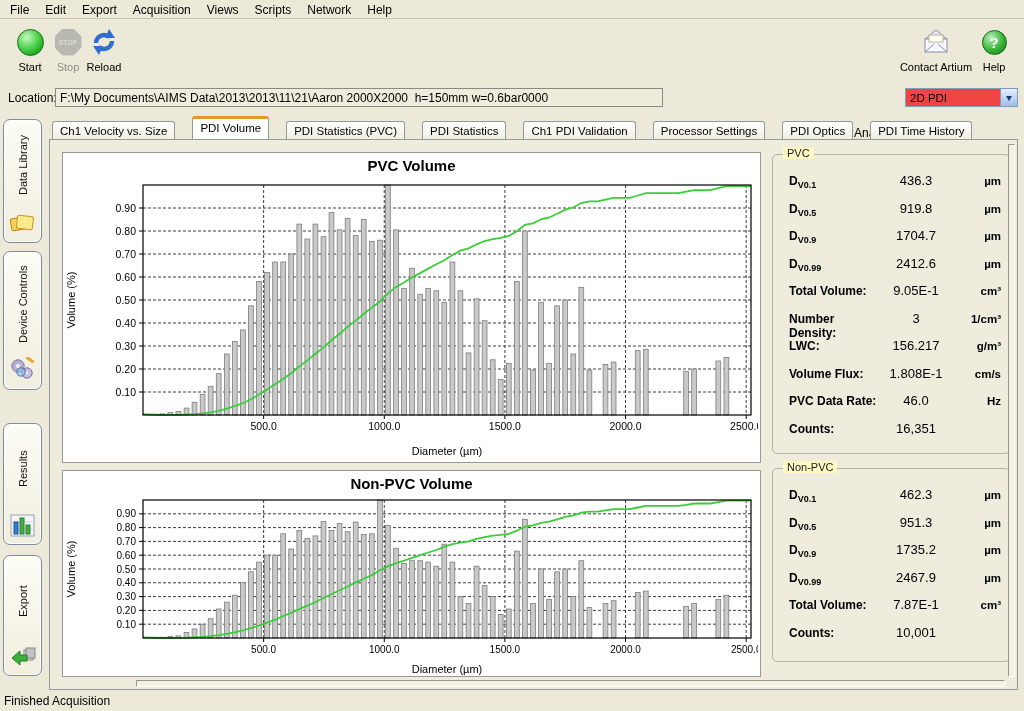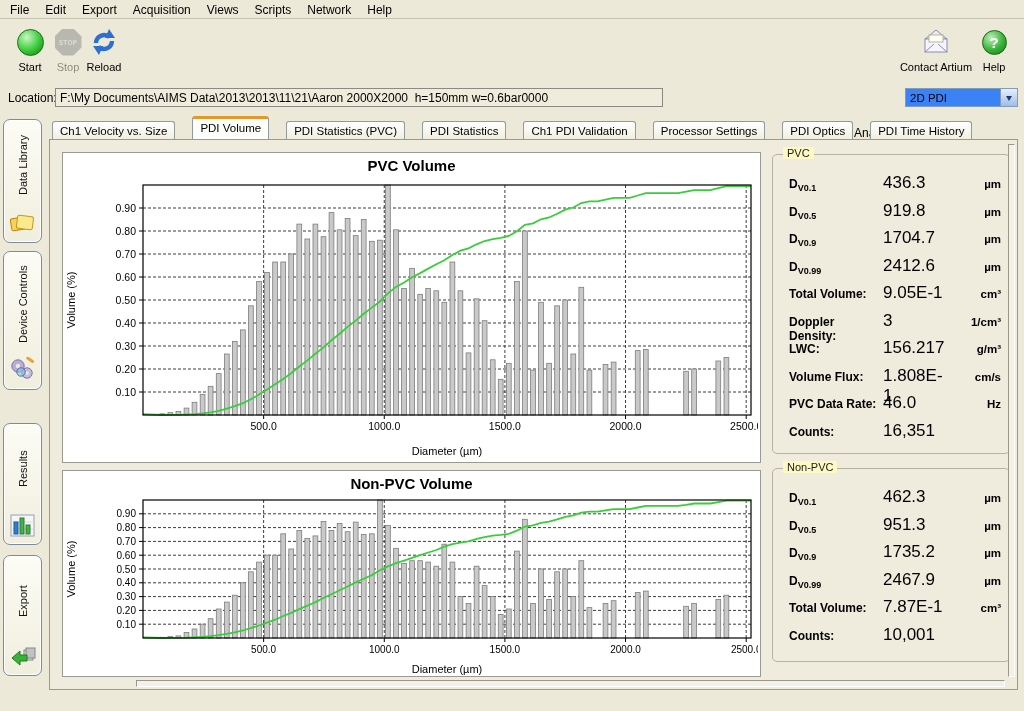--- a/index.html
+++ b/index.html
@@ -33,21 +33,21 @@
     display:flex; align-items:center; justify-content:center; }
 
   
   #locrow { position:absolute; left:0; top:84px; width:1024px; height:28px; }
   #loc-label { position:absolute; left:8px; top:7px; font-size:12px; }
   #loc-field { position:absolute; left:55px; top:4px; width:608px; height:19px;
     background:#efecdb; border:1px solid #8a8a84; font-size:12px; padding:1px 4px;
     white-space:pre; font-family:inherit; color:#000; }
   #doppler-label { position:absolute; right:122px; top:7px; font-size:12px;margin-top:35px; }
   #doppler-select { position:absolute; left:905px; top:4px; width:113px; height:19px;
-    background:#3b82f6; border:1px solid #7F9DB9; font-size:11.5px; display:flex; align-items:center; }
+    background:#ef4444; border:1px solid #7F9DB9; font-size:11.5px; display:flex; align-items:center; }
   #doppler-select .val { flex:1; padding-left:4px; }
   #doppler-select .drop { width:17px; height:17px;
     background:linear-gradient(#e7effc,#c3d6f2 50%,#a0bce6); border-left:1px solid #7F9DB9;
     display:flex; align-items:center; justify-content:center; }
   .arrow-down { width:0; height:0; border:3.5px solid transparent; border-top:5px solid #1c3a6e; margin-top:5px; }
 
   
   #sidebar { position:absolute; left:3px; top:119px; width:41px; height:565px; }
   .side-btn { position:absolute; left:0; width:39px; border:1px solid #7d8ba0; border-radius:7px;
     background:linear-gradient(180deg,#fdfcf5,#f0eedd); box-shadow:inset 0 0 0 1px #fff;
@@ -75,21 +75,21 @@
 
   .statbox { position:absolute; border:1px solid #b6b2a1; border-radius:5px; }
   .statbox .sb-title { position:absolute; top:-8px; left:10px; background:#fef9c3;
     padding:0 4px; font-size:11px; color:#222; }
   #statbox-pvc { left:722px; top:14px; width:238px; height:300px; }
   #statbox-npvc { left:722px; top:328px; width:238px; height:194px; }
   .srows { padding:18px 8px 0 16px; }
   .srow { display:grid; grid-template-columns:1fr 66px 52px; align-items:baseline; height:27.5px; }
   .slabel { font-weight:bold; font-size:12px; }
   .slabel sub { font-size:9px; font-weight:bold; }
-  .svalue { font-size:17px; text-align:left; }
+  .svalue { font-size:13px; text-align:center; }
   .sunit { font-size:11.5px; font-weight:bold; padding-left:12px;text-align:right; }
 
   .vscroll-strip { position:absolute; right:2px; top:4px; bottom:12px; width:7px;
     background:#f3f1e6; border:1px solid; border-color:#9a978a #fff #fff #9a978a; }
   .hscroll-strip { position:absolute; left:86px; right:12px; bottom:2px; height:7px;
     background:#f3f1e6; border:1px solid; border-color:#9a978a #fff #fff #9a978a; }
 
   
   #statusbar { position:absolute; left:0; bottom:0; width:1024px; height:20px; font-size:12px;
     padding:3px 0 0 4px; }
@@ -461,21 +461,21 @@
             <span class="slabel">D<sub>V0.99</sub></span>
             <span class="svalue">2412.6</span>
             <span class="sunit">µm</span>
           </div>
           <div class="srow">
             <span class="slabel">Total Volume:</span>
             <span class="svalue">9.05E-1</span>
             <span class="sunit">cm³</span>
           </div>
           <div class="srow">
-            <span class="slabel">Doppler Density:</span>
+            <span class="slabel">Number Density:</span>
             <span class="svalue">3</span>
             <span class="sunit">1/cm³</span>
           </div>
           <div class="srow">
             <span class="slabel">LWC:</span>
             <span class="svalue">156.217</span>
             <span class="sunit">g/m³</span>
           </div>
           <div class="srow">
             <span class="slabel">Volume Flux:</span>
@@ -527,14 +527,17 @@
             <span class="svalue">10,001</span>
             <span class="sunit"></span>
           </div>
         </div>
     </div>
 
     <div class="vscroll-strip"></div>
     <div class="hscroll-strip"></div>
   </div>
 
+  <div id="statusbar">
+    <span>Finished Acquisition</span>
+  </div>
 
 </div>
 
 </body></html>

